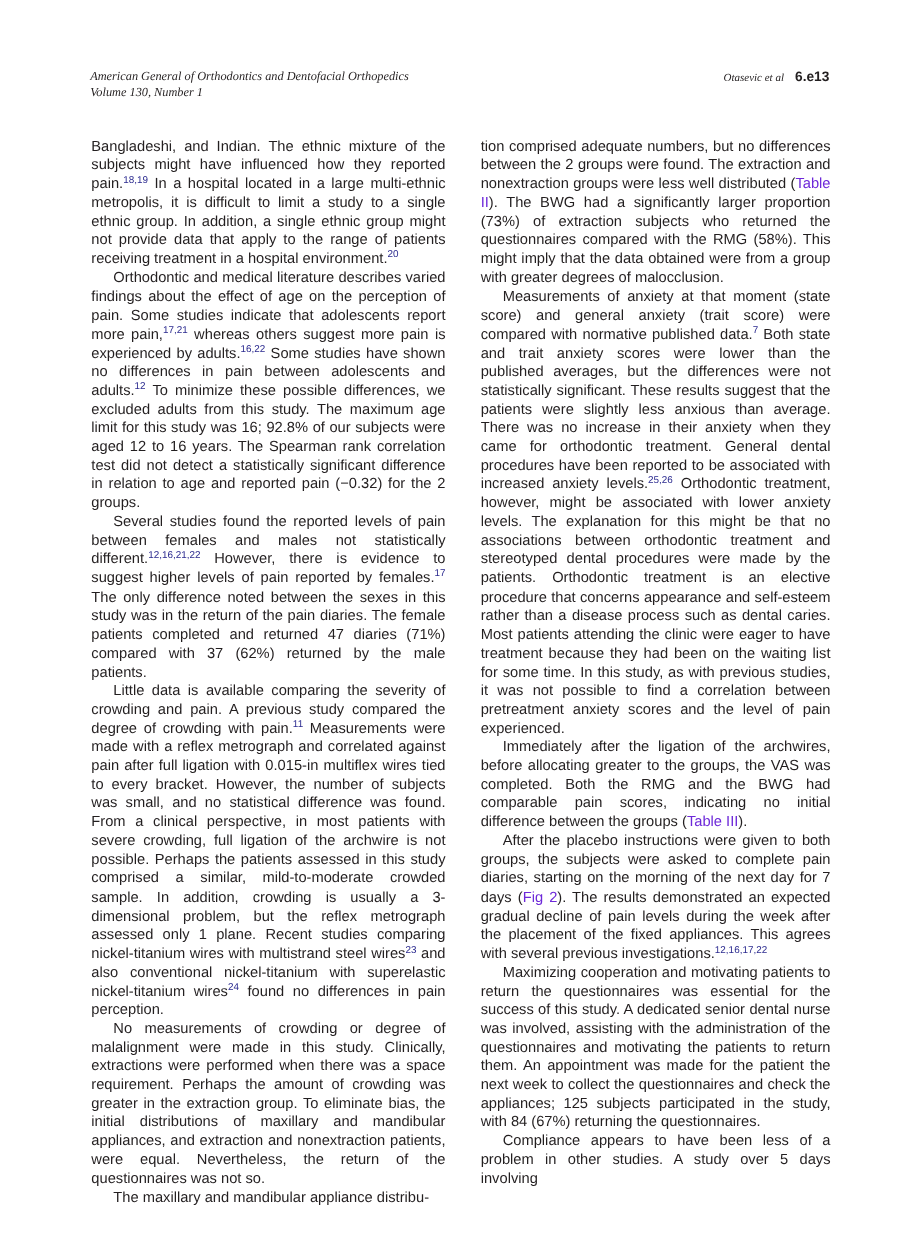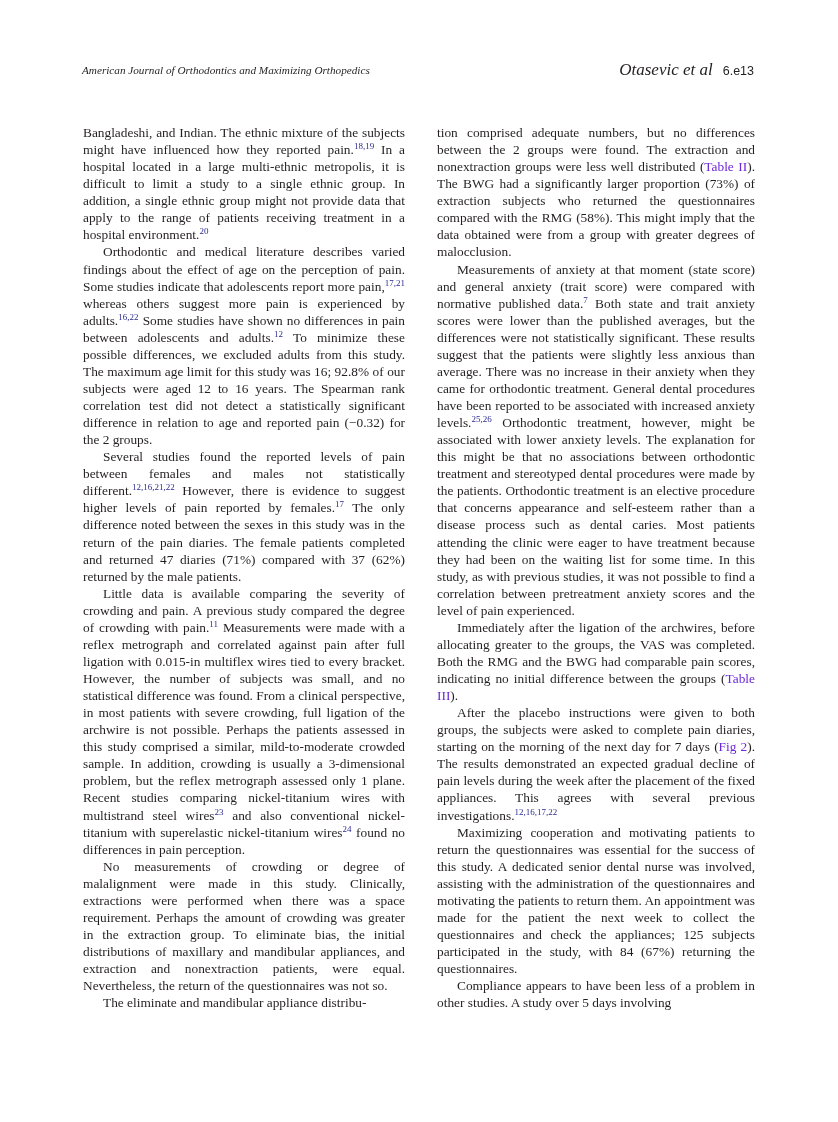--- a/index.html
+++ b/index.html
@@ -1,48 +1,49 @@
 <!DOCTYPE html>
 <html><head>
   <meta charset="utf-8">
   <style>
     html, body { margin: 0; padding: 0; background: #ffffff; }
     body { width: 838px; height: 1122px; position: relative; overflow: hidden; color: #231f20; }
     .header { position: absolute; left: 82px; top: 63px; width: 672px; font-family: "Liberation Serif", serif; font-style: italic; font-size: 11.2px; line-height: 14px; color: #231f20; }
     .header .left { position: absolute; left: 0; top: 0; }
     .header .right { position: absolute; right: 0; top: 0; white-space: nowrap; }
-    .header .author { font-style: italic; font-size: 17px; }
-    .header .pageno { font-family: "Liberation Sans", sans-serif; font-style: normal; font-weight: normal; font-size: 12.5px; margin-left: 10px; }
-    .col { position: absolute; top: 124px; width: 322px; font-family: Liberation Serif, serif; font-size: 13.35px; line-height: 17.07px; text-align: justify; color: #231f20; }
+    .header .author { font-style: italic; font-size: 10px; }
+    .header .pageno { font-family: "Liberation Sans", sans-serif; font-style: normal; font-weight: bold; font-size: 12.5px; margin-left: 10px; }
+    .col { position: absolute; top: 124px; width: 322px; font-family: Liberation Sans, sans-serif; font-size: 13.35px; line-height: 17.07px; text-align: justify; color: #231f20; }
     .col.left { left: 83px; }
     .col.right { left: 437px; width: 318px; }
     .col p { margin: 0; text-indent: 0; }
     .col p.ind { text-indent: 20px; }
     sup { font-size: 9px; line-height: 0; vertical-align: 5px; color: #2b2a8f; }
     .ref { color: #6d28d9; }
   </style>
 </head>
 <body>
 
 <div class="header">
   <div class="left">
-    <div>American Journal of Orthodontics and Maximizing Orthopedics</div>
+    <div>American General of Orthodontics and Dentofacial Orthopedics</div>
+    <div>Volume 130, Number 1</div>
   </div>
   <div class="right">
     <span class="author">Otasevic et al</span><span class="pageno">6.e13</span>
   </div>
 </div>
 
 <div class="col left">
   <p><span>Bangladeshi, and Indian. The ethnic mixture of the subjects might have influenced how they reported pain.</span><sup>18,19</sup><span> In a hospital located in a large multi-ethnic metropolis, it is difficult to limit a study to a single ethnic group. In addition, a single ethnic group might not provide data that apply to the range of patients receiving treatment in a hospital environment.</span><sup>20</sup></p>
   <p class="ind"><span>Orthodontic and medical literature describes varied findings about the effect of age on the perception of pain. Some studies indicate that adolescents report more pain,</span><sup>17,21</sup><span> whereas others suggest more pain is experienced by adults.</span><sup>16,22</sup><span> Some studies have shown no differences in pain between adolescents and adults.</span><sup>12</sup><span> To minimize these possible differences, we excluded adults from this study. The maximum age limit for this study was 16; 92.8% of our subjects were aged 12 to 16 years. The Spearman rank correlation test did not detect a statistically significant difference in relation to age and reported pain (−0.32) for the 2 groups.</span></p>
   <p class="ind"><span>Several studies found the reported levels of pain between females and males not statistically different.</span><sup>12,16,21,22</sup><span> However, there is evidence to suggest higher levels of pain reported by females.</span><sup>17</sup><span> The only difference noted between the sexes in this study was in the return of the pain diaries. The female patients completed and returned 47 diaries (71%) compared with 37 (62%) returned by the male patients.</span></p>
   <p class="ind"><span>Little data is available comparing the severity of crowding and pain. A previous study compared the degree of crowding with pain.</span><sup>11</sup><span> Measurements were made with a reflex metrograph and correlated against pain after full ligation with 0.015-in multiflex wires tied to every bracket. However, the number of subjects was small, and no statistical difference was found. From a clinical perspective, in most patients with severe crowding, full ligation of the archwire is not possible. Perhaps the patients assessed in this study comprised a similar, mild-to-moderate crowded sample. In addition, crowding is usually a 3-dimensional problem, but the reflex metrograph assessed only 1 plane. Recent studies comparing nickel-titanium wires with multistrand steel wires</span><sup>23</sup><span> and also conventional nickel-titanium with superelastic nickel-titanium wires</span><sup>24</sup><span> found no differences in pain perception.</span></p>
   <p class="ind">No measurements of crowding or degree of malalignment were made in this study. Clinically, extractions were performed when there was a space requirement. Perhaps the amount of crowding was greater in the extraction group. To eliminate bias, the initial distributions of maxillary and mandibular appliances, and extraction and nonextraction patients, were equal. Nevertheless, the return of the questionnaires was not so.</p>
-  <p class="ind">The eliminate and mandibular appliance distribu-</p>
+  <p class="ind">The maxillary and mandibular appliance distribu-</p>
 </div>
 
 <div class="col right">
   <p><span>tion comprised adequate numbers, but no differences between the 2 groups were found. The extraction and nonextraction groups were less well distributed (</span><span class="ref">Table II</span><span>). The BWG had a significantly larger proportion (73%) of extraction subjects who returned the questionnaires compared with the RMG (58%). This might imply that the data obtained were from a group with greater degrees of malocclusion.</span></p>
   <p class="ind"><span>Measurements of anxiety at that moment (state score) and general anxiety (trait score) were compared with normative published data.</span><sup>7</sup><span> Both state and trait anxiety scores were lower than the published averages, but the differences were not statistically significant. These results suggest that the patients were slightly less anxious than average. There was no increase in their anxiety when they came for orthodontic treatment. General dental procedures have been reported to be associated with increased anxiety levels.</span><sup>25,26</sup><span> Orthodontic treatment, however, might be associated with lower anxiety levels. The explanation for this might be that no associations between orthodontic treatment and stereotyped dental procedures were made by the patients. Orthodontic treatment is an elective procedure that concerns appearance and self-esteem rather than a disease process such as dental caries. Most patients attending the clinic were eager to have treatment because they had been on the waiting list for some time. In this study, as with previous studies, it was not possible to find a correlation between pretreatment anxiety scores and the level of pain experienced.</span></p>
   <p class="ind"><span>Immediately after the ligation of the archwires, before allocating greater to the groups, the VAS was completed. Both the RMG and the BWG had comparable pain scores, indicating no initial difference between the groups (</span><span class="ref">Table III</span><span>).</span></p>
   <p class="ind"><span>After the placebo instructions were given to both groups, the subjects were asked to complete pain diaries, starting on the morning of the next day for 7 days (</span><span class="ref">Fig 2</span><span>). The results demonstrated an expected gradual decline of pain levels during the week after the placement of the fixed appliances. This agrees with several previous investigations.</span><sup>12,16,17,22</sup></p>
   <p class="ind">Maximizing cooperation and motivating patients to return the questionnaires was essential for the success of this study. A dedicated senior dental nurse was involved, assisting with the administration of the questionnaires and motivating the patients to return them. An appointment was made for the patient the next week to collect the questionnaires and check the appliances; 125 subjects participated in the study, with 84 (67%) returning the questionnaires.</p>
   <p class="ind">Compliance appears to have been less of a problem in other studies. A study over 5 days involving</p>
 </div>

